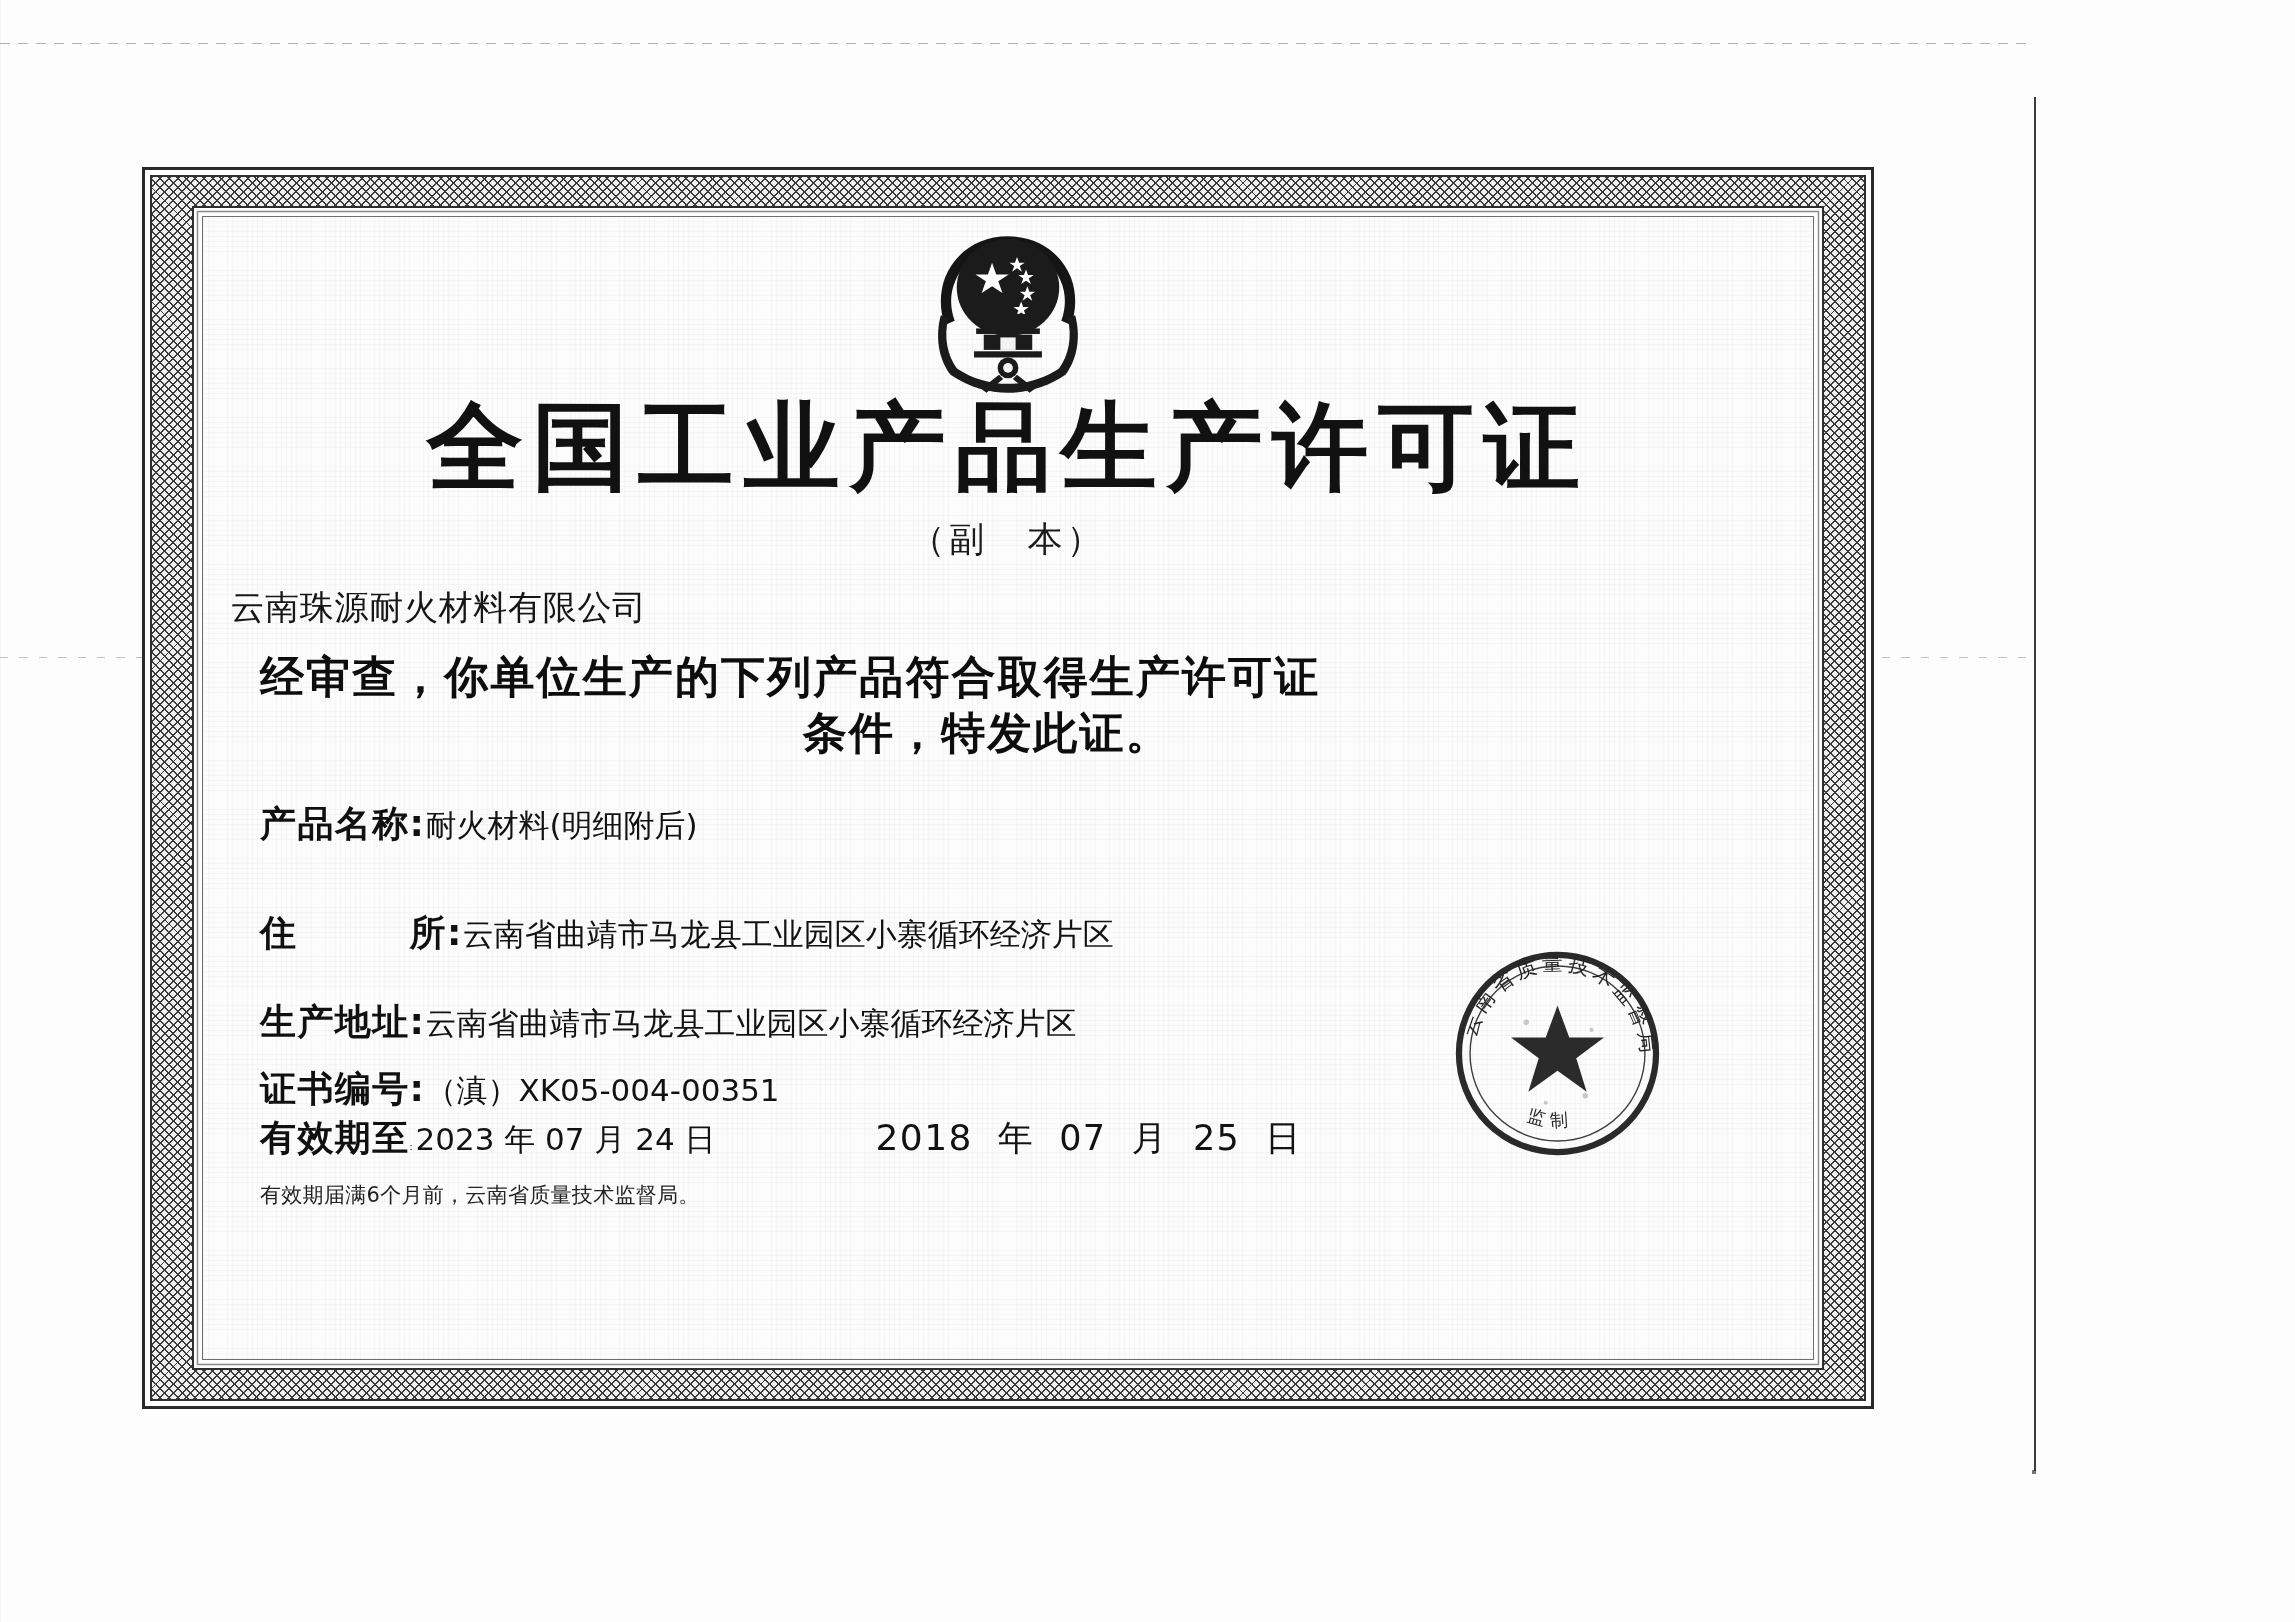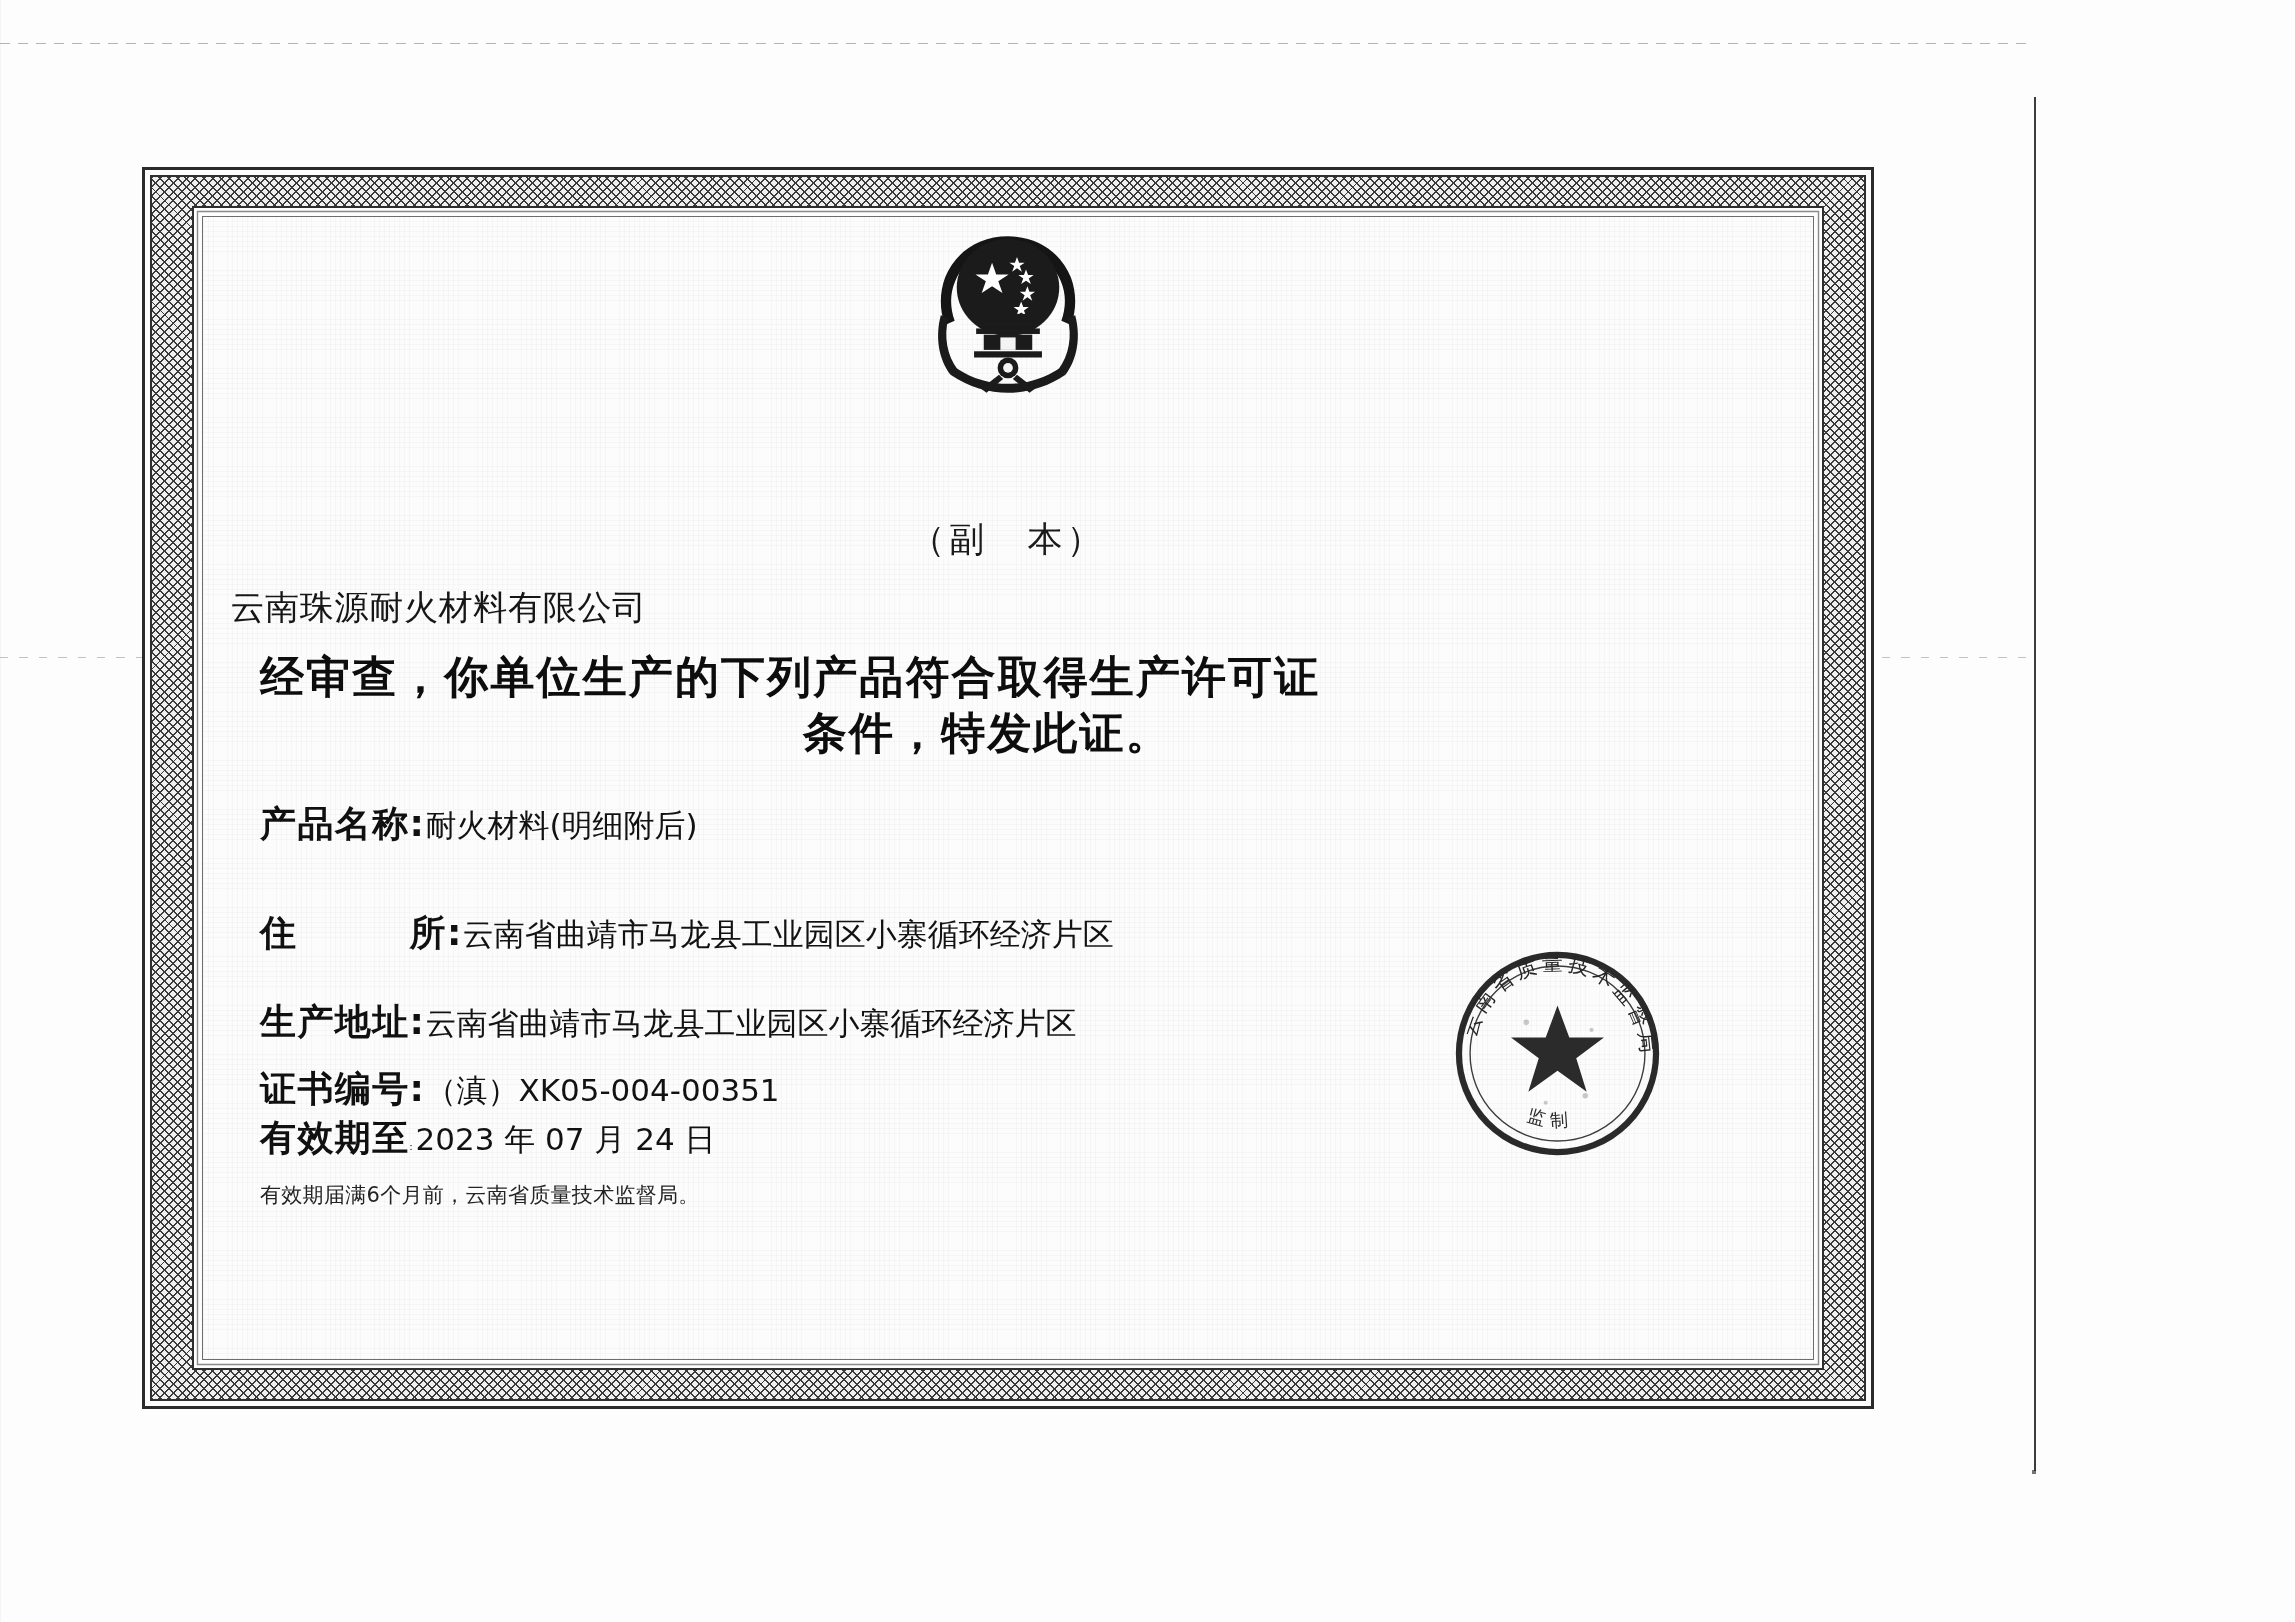--- a/index.html
+++ b/index.html
@@ -295,20 +295,21 @@
           <path d="M52 206 C 78 224 108 232 135 232 C 162 232 192 224 218 206 L 210 196 C 186 212 160 219 135 219 C 110 219 84 212 60 196 Z"></path>
         </g>
 
         <circle cx="135" cy="196" r="15" fill="#1b1b1b"></circle>
         <circle cx="135" cy="196" r="7" fill="#f4f4f4"></circle>
         <path d="M122 206 L 96 226 L 104 232 L 128 212 Z" fill="#1b1b1b"></path>
         <path d="M148 206 L 174 226 L 166 232 L 142 212 Z" fill="#1b1b1b"></path>
       </svg>
     </div>
 
+    <div class="cert-title">全国工业产品生产许可证</div>
     <div class="cert-subtitle">（副　本）</div>
 
     <div class="company">云南珠源耐火材料有限公司</div>
 
     <div class="body-text">
       <span>经审查，你单位生产的下列产品符合取得生产许可证</span>
       <span class="l2">条件，特发此证。</span>
     </div>
 
     <div class="fields">
@@ -337,20 +338,23 @@
         <span class="val">（滇）XK05-004-00351</span>
       </div>
 
     </div>
 
     <div class="row-bottom">
       <span class="lbl">有效期至</span>
       <span class="colon">:</span>
       <span class="valid">2023 年 07 月 24 日</span>
 
+      <span class="issue-date">
+        <span class="y">2018</span><span class="sepw"></span><span>年</span><span class="sepw"></span><span>07</span><span class="sepw"></span><span>月</span><span class="sepw"></span><span>25</span><span class="sepw"></span><span>日</span>
+      </span>
     </div>
 
     <div class="footnote">有效期届满6个月前，云南省质量技术监督局。</div>
 
     <div class="seal">
       <svg viewBox="0 0 330 330" xmlns="http://www.w3.org/2000/svg">
         <defs>
           <path id="sealArc" d="M 45 165 A 120 120 0 0 1 285 165"></path>
           <path id="sealArcBottom" d="M 60 165 A 105 105 0 0 0 270 165"></path>
         </defs>

